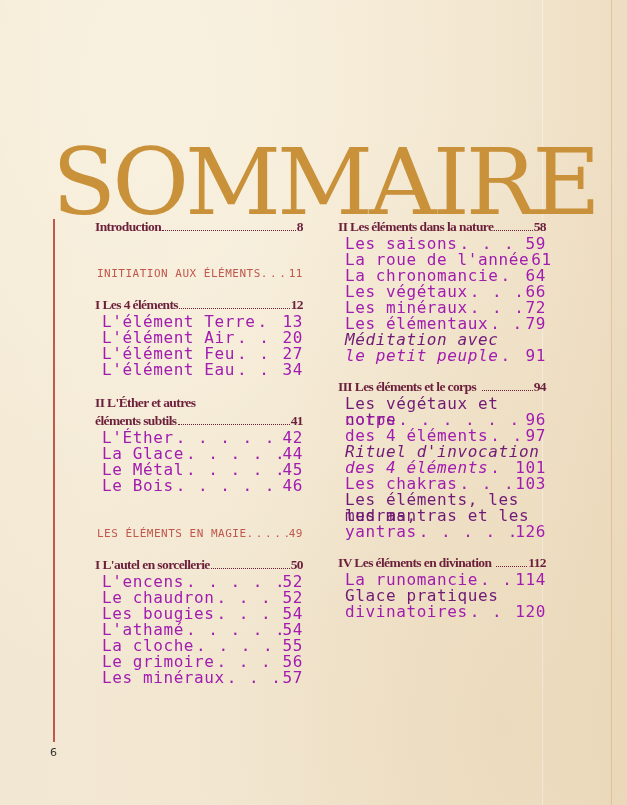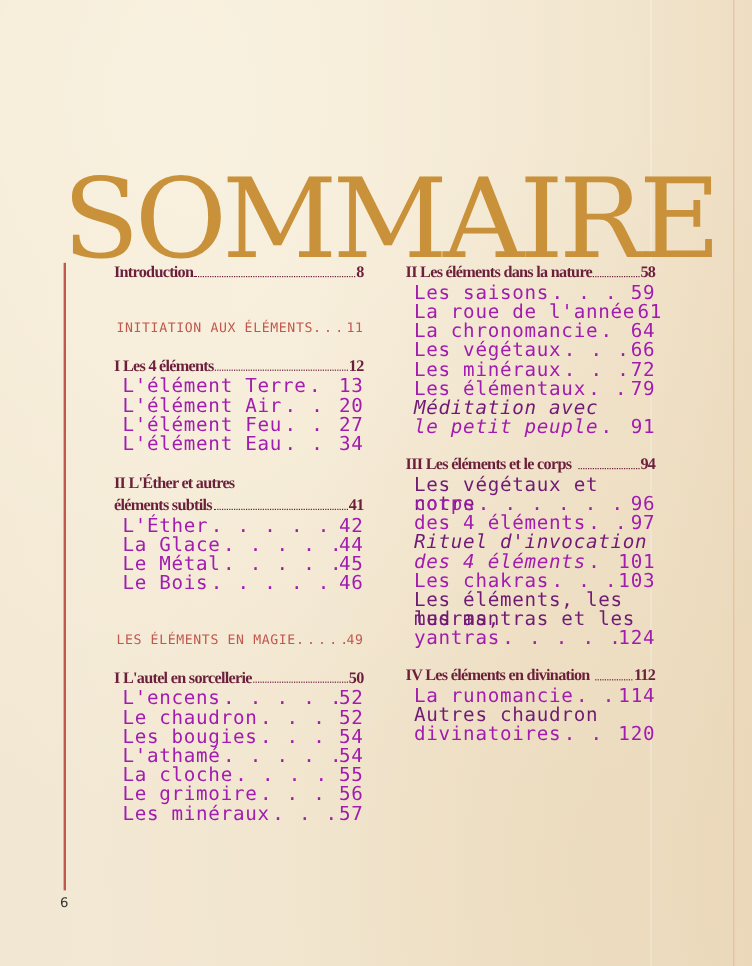--- a/index.html
+++ b/index.html
@@ -247,33 +247,33 @@
   <div class="row sub">
       <span class="lbl">Les chakras</span>
       <span class="lead"></span>
       <span class="pg">103</span>
     </div>
   <div class="wrap"><span>Les éléments, les mudras,</span></div>
   <div class="wrap"><span>les mantras et les</span></div>
   <div class="row sub">
       <span class="lbl">yantras</span>
       <span class="lead"></span>
-      <span class="pg">124</span>
+      <span class="pg">126</span>
     </div>
 
   <div style="height:14px"></div>
   <div class="row chap">
     <span class="lbl">IV Les éléments en divination</span>
     <span class="lead" style="margin-left:5px"></span>
     <span class="pg">112</span>
   </div>
   <div class="row sub">
       <span class="lbl">La runomancie</span>
       <span class="lead"></span>
       <span class="pg">114</span>
     </div>
-  <div class="wrap"><span>Autres chaudron</span></div>
+  <div class="wrap"><span>Glace pratiques</span></div>
   <div class="row sub">
       <span class="lbl">divinatoires</span>
       <span class="lead"></span>
       <span class="pg">120</span>
     </div>
 </div>
 
 </body></html>

